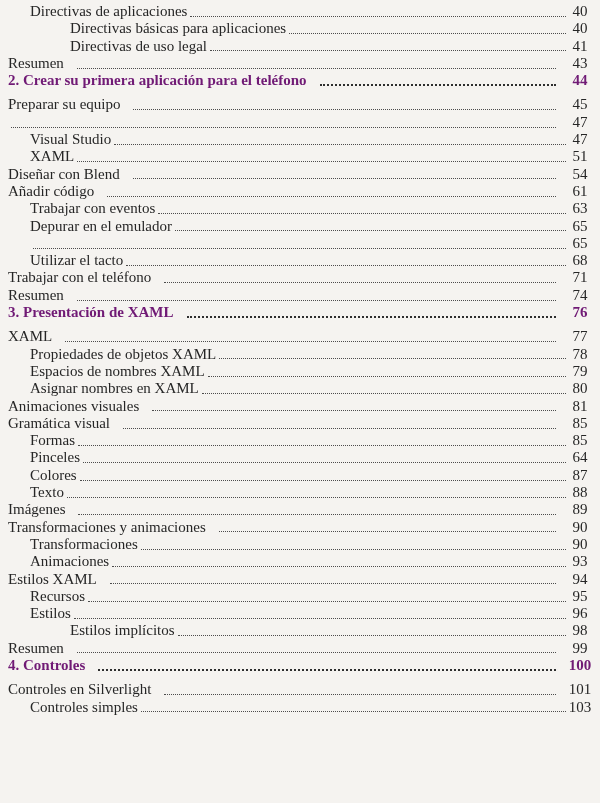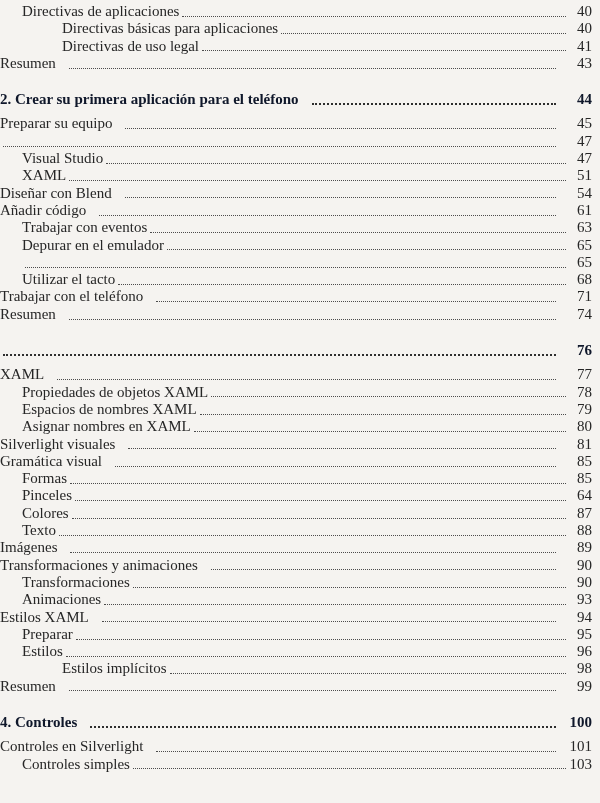--- a/index.html
+++ b/index.html
@@ -9,50 +9,49 @@
   body {
     width: 600px;
     height: 803px;
     background: #f5f3f0;
     font-family: "Liberation Serif", serif;
     font-size: 15px;
     color: #262626;
     overflow: hidden;
   }
   .toc {
-    padding: 3px 8px 0 0;
+    padding: 3px 8px 0 8px;
     font-family: Liberation Serif, serif;
   }
   .row {
     display: flex;
     line-height: 17.3px;
     white-space: nowrap;
   }
   .row .label {
     flex: 0 0 auto;
   }
   .leader {
     flex: 1 1 auto;
     align-self: flex-end;
     margin: 0 2px 3.5px 3px;
     border-bottom: 1.7px dotted #4c4c4c;
     min-width: 8px;
   }
   .pagenum {
     flex: 0 0 auto;
     min-width: 24px;
-    text-align: right;
+    text-align: center;
   }
   .level-0 { margin-left: 0; gap: 10px; }
   .level-1 { margin-left: 22px; }
   .level-2 { margin-left: 62px; }
   .chapter {
     font-weight: bold;
-    color: #0f172a;
-    margin-top: 19px;
+    color: #701a75;
     margin-bottom: 7px;
   }
   .chapter .leader {
     border-bottom: 2px dotted #2e2e2e;
   }
 </style>
 </head>
 <body>
 
 <div class="toc">
@@ -133,20 +132,21 @@
     <span class="label">Trabajar con el teléfono</span>
     <span class="leader"></span>
     <span class="pagenum">71</span>
   </div>
     <div class="row level-0">
     <span class="label">Resumen</span>
     <span class="leader"></span>
     <span class="pagenum">74</span>
   </div>
     <div class="row level-0 chapter">
+    <span class="label">3. Presentación de XAML</span>
     <span class="leader"></span>
     <span class="pagenum">76</span>
   </div>
     <div class="row level-0">
     <span class="label">XAML</span>
     <span class="leader"></span>
     <span class="pagenum">77</span>
   </div>
     <div class="row level-1">
     <span class="label">Propiedades de objetos XAML</span>
@@ -157,21 +157,21 @@
     <span class="label">Espacios de nombres XAML</span>
     <span class="leader"></span>
     <span class="pagenum">79</span>
   </div>
     <div class="row level-1">
     <span class="label">Asignar nombres en XAML</span>
     <span class="leader"></span>
     <span class="pagenum">80</span>
   </div>
     <div class="row level-0">
-    <span class="label">Silverlight visuales</span>
+    <span class="label">Animaciones visuales</span>
     <span class="leader"></span>
     <span class="pagenum">81</span>
   </div>
     <div class="row level-0">
     <span class="label">Gramática visual</span>
     <span class="leader"></span>
     <span class="pagenum">85</span>
   </div>
     <div class="row level-1">
     <span class="label">Formas</span>
@@ -212,21 +212,21 @@
     <span class="label">Animaciones</span>
     <span class="leader"></span>
     <span class="pagenum">93</span>
   </div>
     <div class="row level-0">
     <span class="label">Estilos XAML</span>
     <span class="leader"></span>
     <span class="pagenum">94</span>
   </div>
     <div class="row level-1">
-    <span class="label">Preparar</span>
+    <span class="label">Recursos</span>
     <span class="leader"></span>
     <span class="pagenum">95</span>
   </div>
     <div class="row level-1">
     <span class="label">Estilos</span>
     <span class="leader"></span>
     <span class="pagenum">96</span>
   </div>
     <div class="row level-2">
     <span class="label">Estilos implícitos</span>

